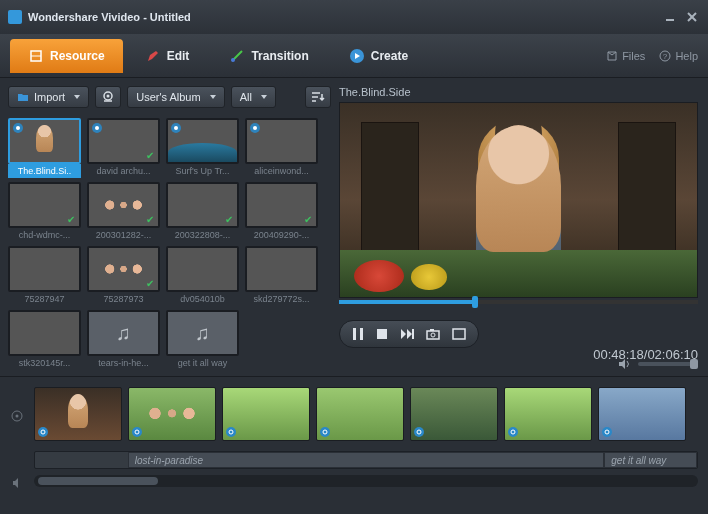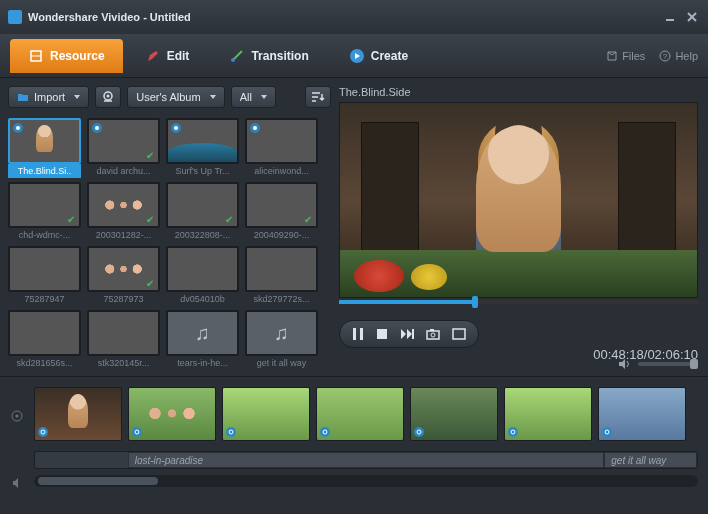--- a/index.html
+++ b/index.html
@@ -266,24 +266,20 @@
             <div class="timg g-field"></div>
             <div class="tlabel">dv054010b</div>
           </div>
           <div class="thumb">
             <div class="timg g-field"></div>
             <div class="tlabel">skd279772s...</div>
           </div>
         </div>
         <div class="thumbrow">
           <div class="thumb">
-            <div class="timg g-horse"></div>
-            <div class="tlabel">skd281656s...</div>
-          </div>
-          <div class="thumb">
             <div class="timg g-strip"></div>
             <div class="tlabel">stk320145r...</div>
           </div>
           <div class="thumb">
             <div class="timg g-a">
               <div class="audioicon" style="font-size: 20px;">♫</div>
             </div>
             <div class="tlabel">tears-in-he...</div>
           </div>
           <div class="thumb">

